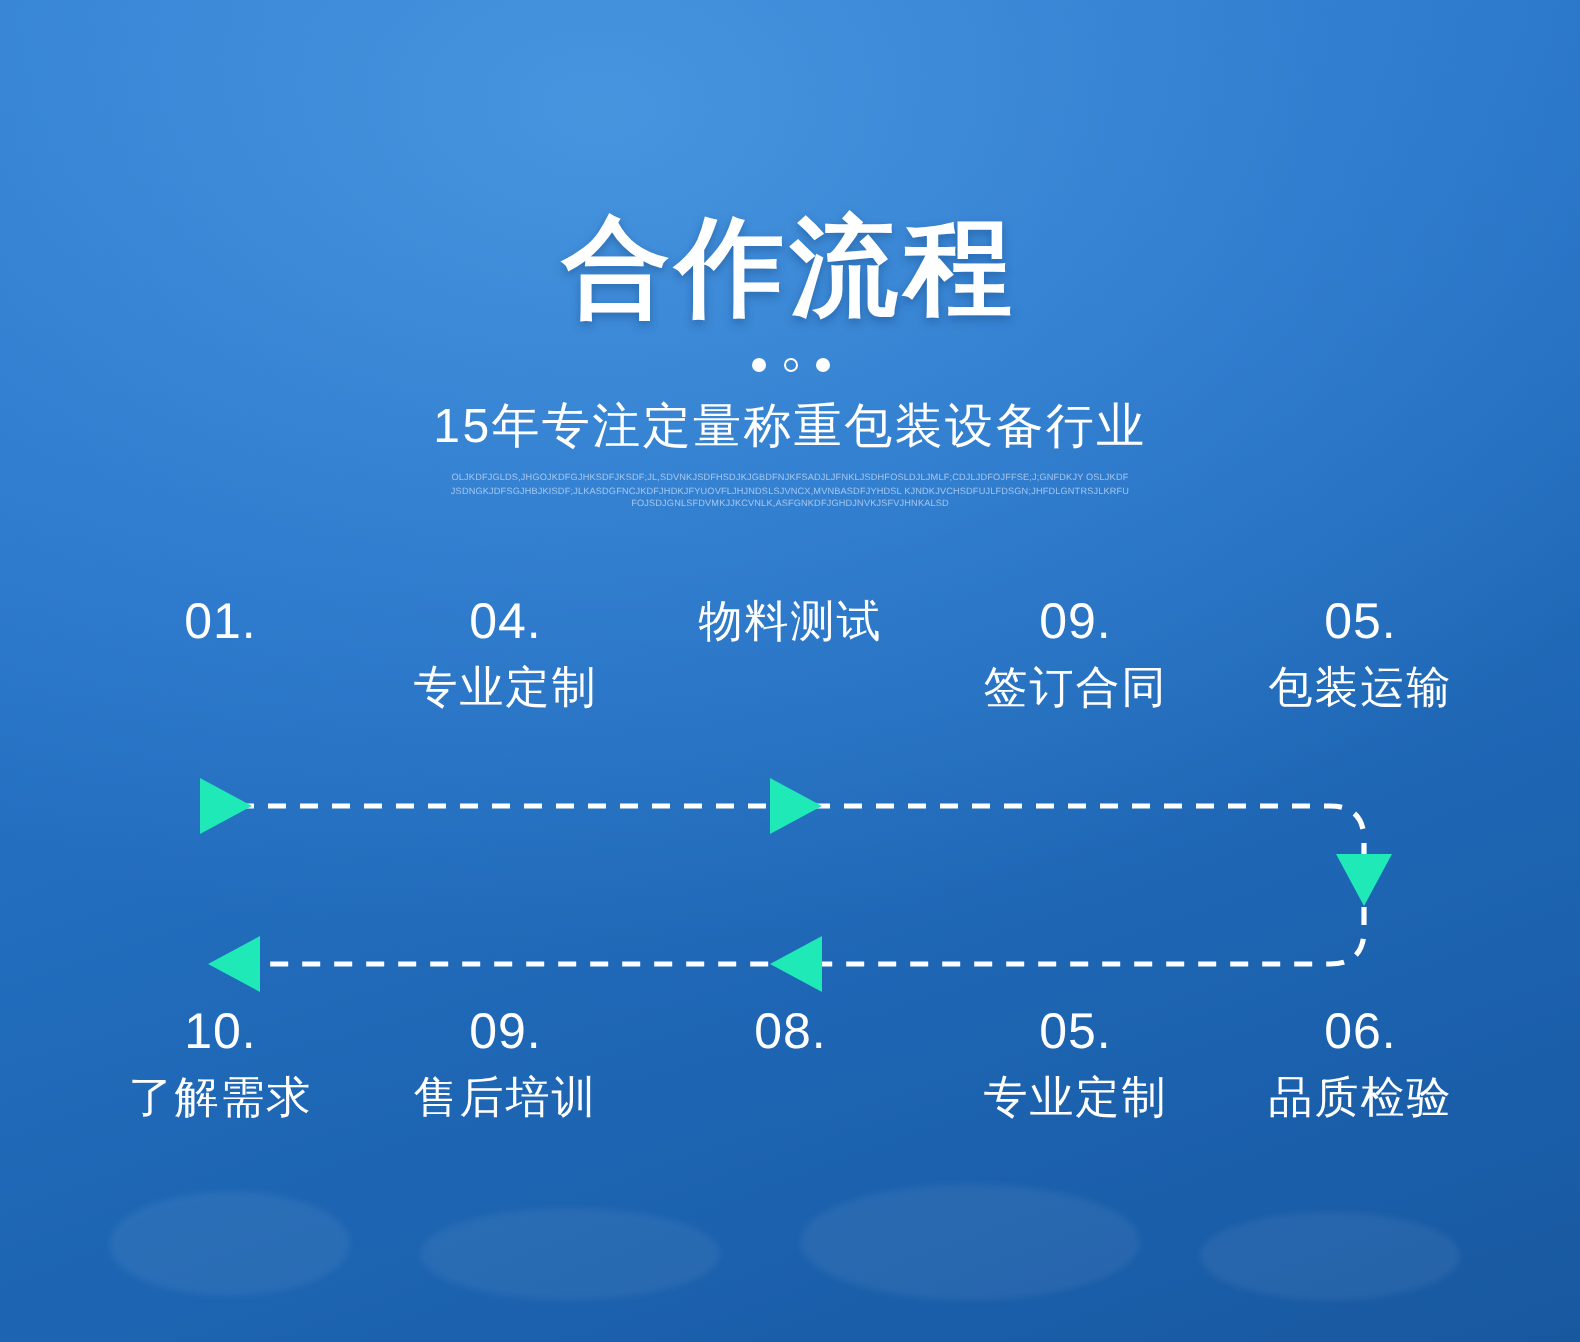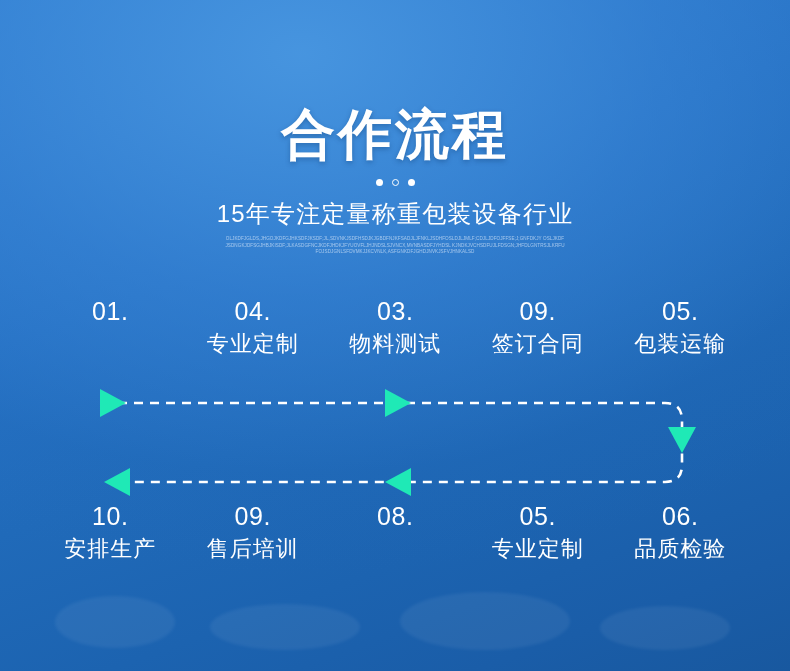--- a/index.html
+++ b/index.html
@@ -189,37 +189,36 @@
 
     <div class="row row-top">
       <div class="step">
         <div class="step-num">01.</div>
       </div>
       <div class="step">
         <div class="step-num">04.</div>
         <div class="step-label">专业定制</div>
       </div>
       <div class="step">
-        <div class="step-num">03.</div>
         <div class="step-label">物料测试</div>
       </div>
       <div class="step">
         <div class="step-num">09.</div>
         <div class="step-label">签订合同</div>
       </div>
       <div class="step">
         <div class="step-num">05.</div>
         <div class="step-label">包装运输</div>
       </div>
     </div>
 
     <div class="row row-bottom">
       <div class="step">
         <div class="step-num">10.</div>
-        <div class="step-label">安排生产</div>
+        <div class="step-label">了解需求</div>
       </div>
       <div class="step">
         <div class="step-num">09.</div>
         <div class="step-label">售后培训</div>
       </div>
       <div class="step">
         <div class="step-num">08.</div>
       </div>
       <div class="step">
         <div class="step-num">05.</div>

